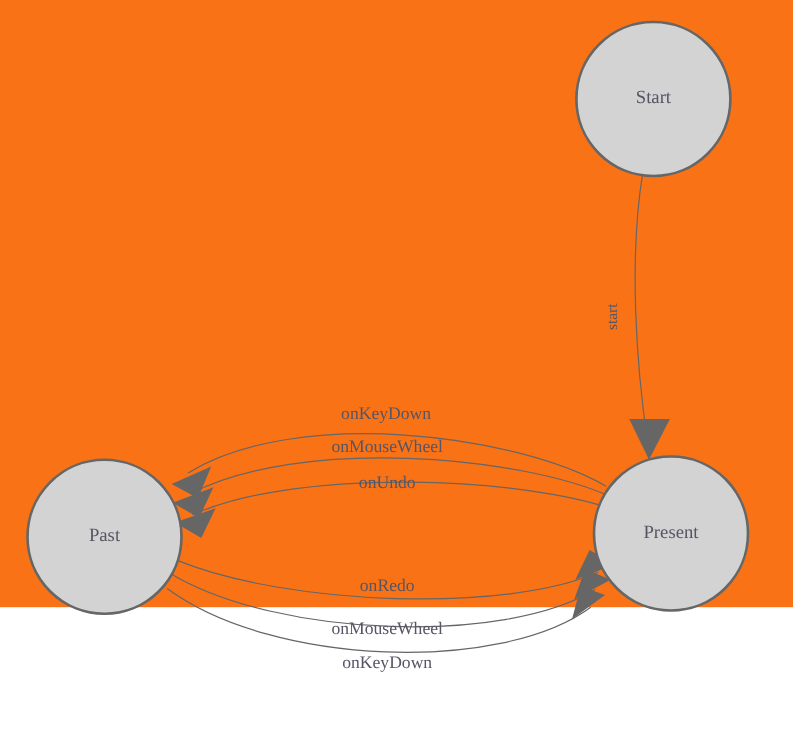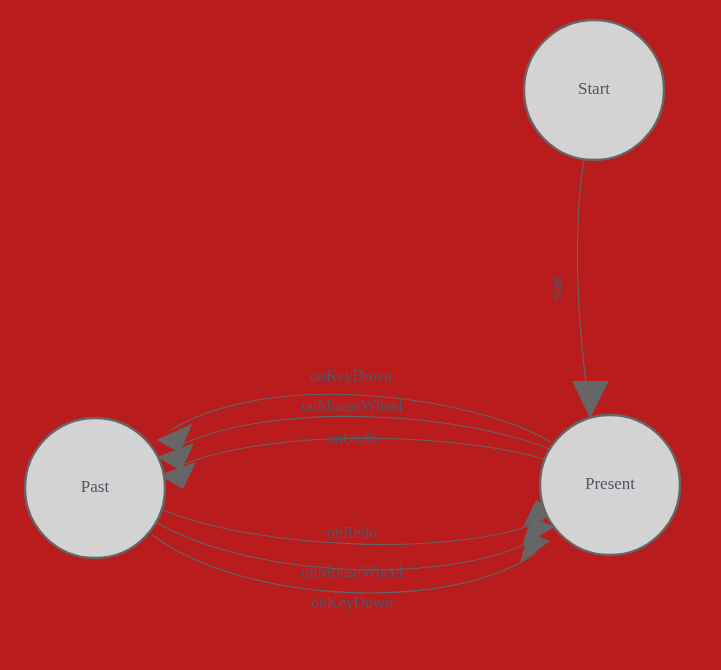--- a/index.html
+++ b/index.html
@@ -10,22 +10,22 @@
   }
   body {
     width: 721px;
     height: 670px;
     overflow: hidden;
     font-family: "Liberation Serif", "DejaVu Serif", serif;
   }
   #diagram-root {
     position: relative;
     width: 721px;
-    height: 670px;
-    background: #b91c1c;
+    height: 552px;
+    background: #f97316;
   }
   svg#graph {
     display: block;
     width: 721px;
     height: 670px;
   }
   .node-shape {
     fill: #d3d3d3;
     stroke: #666666;
     stroke-width: 2.4;

